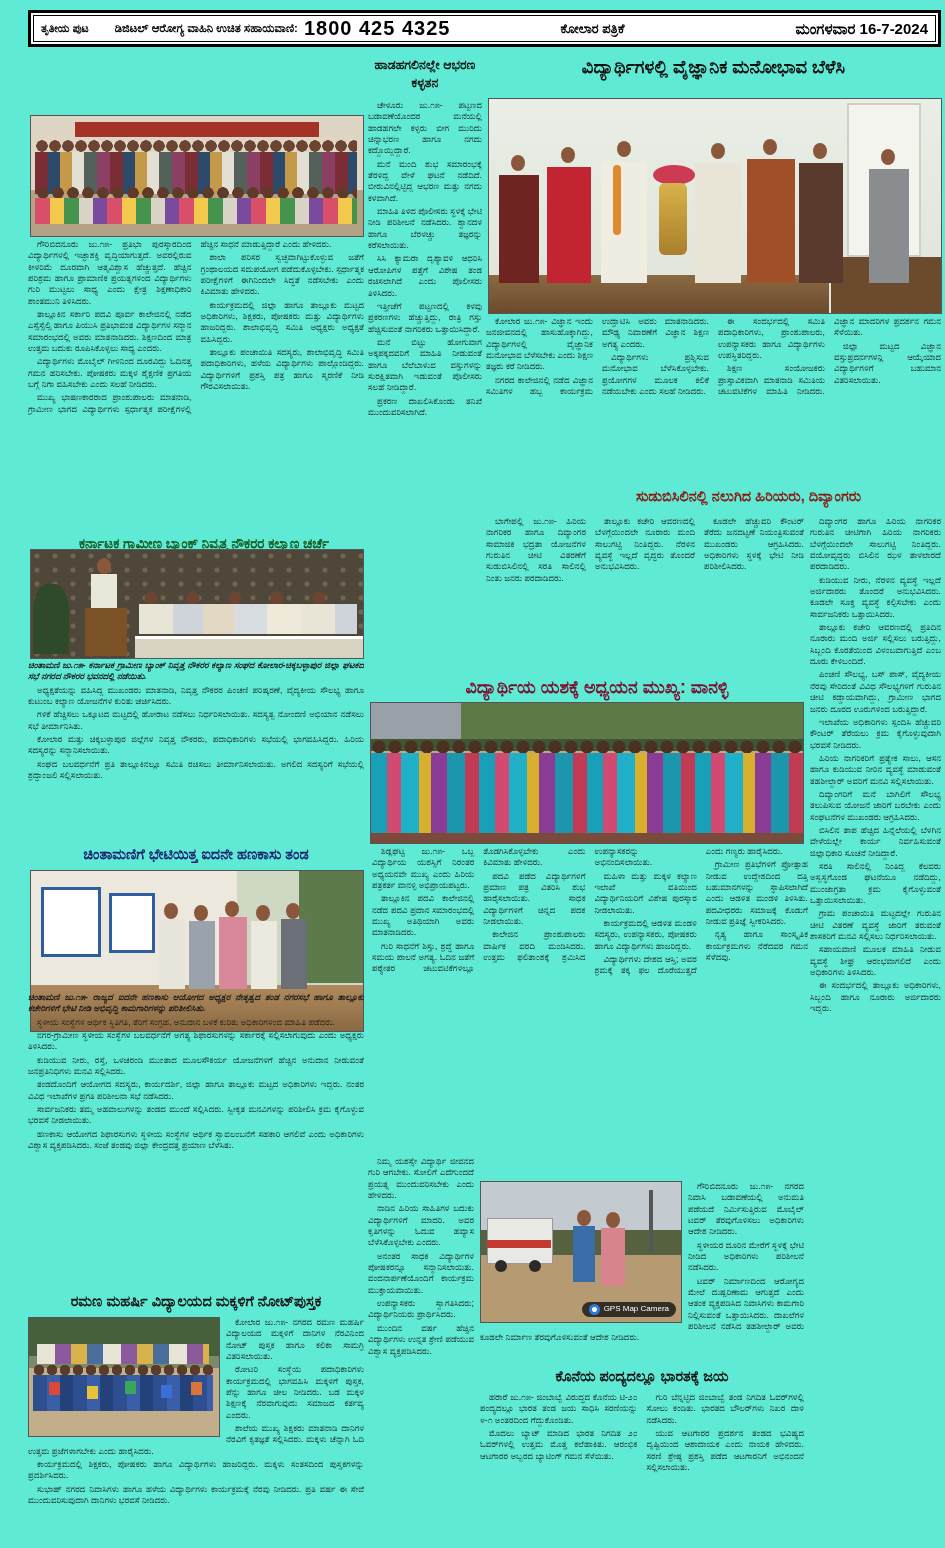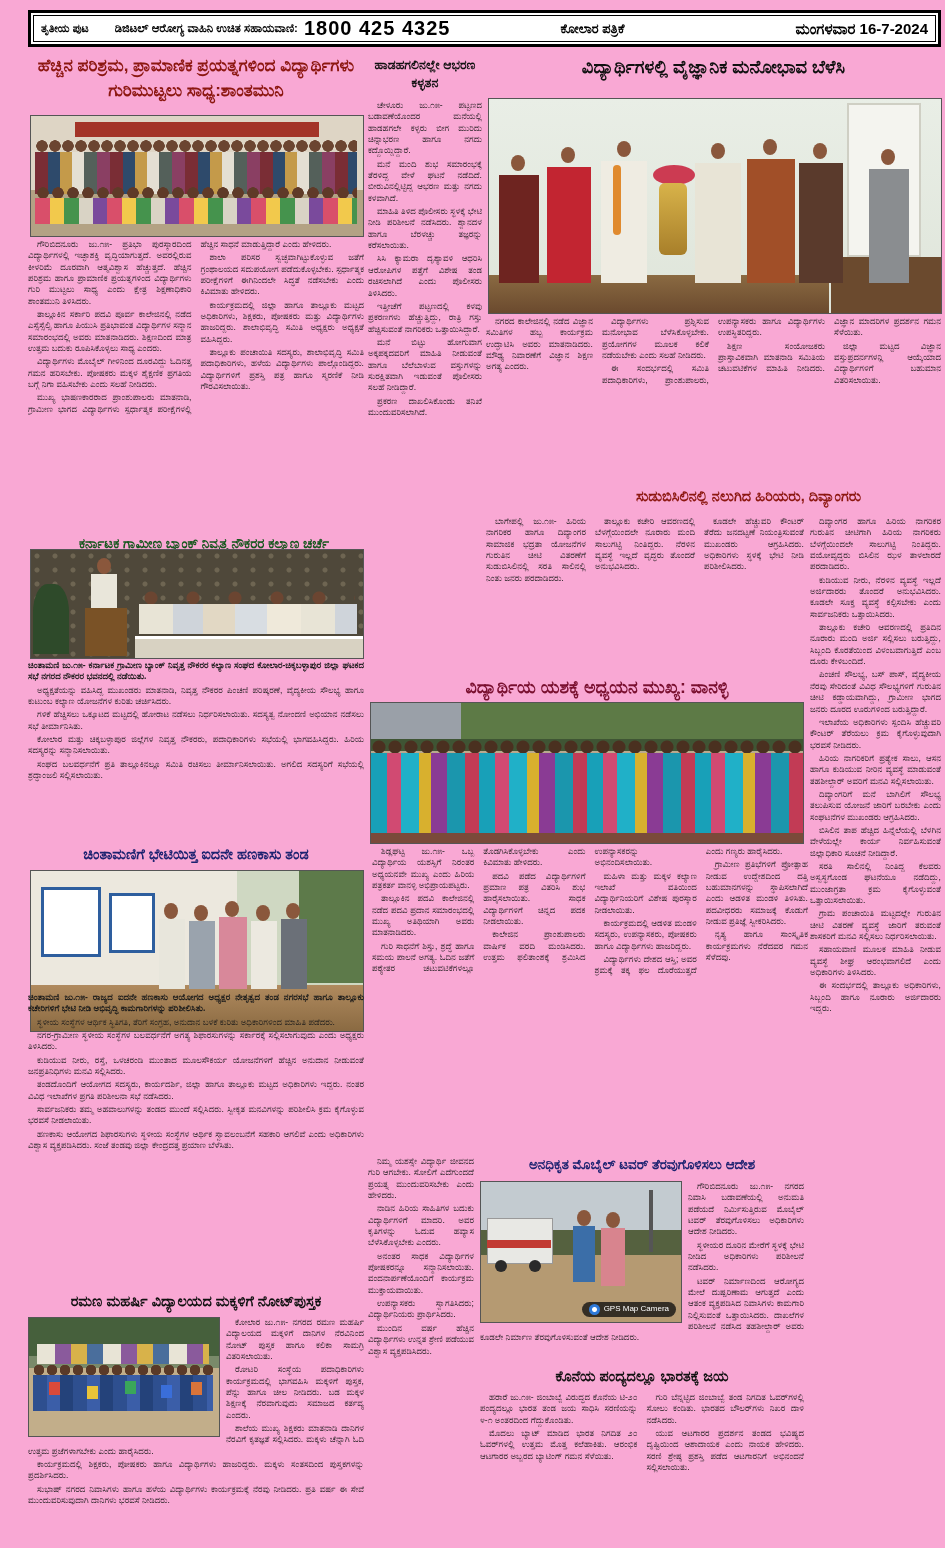--- a/index.html
+++ b/index.html
@@ -1,32 +1,32 @@
 <!DOCTYPE html>
 <html><head>
 <meta charset="utf-8">
 <style>
   html,body{margin:0;padding:0;background:#e9e9e9;font-family:"Liberation Sans",sans-serif;}
-  #page{position:relative;width:945px;height:1548px;background:#f9a8d4;margin:0 auto;overflow:hidden;}
+  #page{position:relative;width:945px;height:1548px;background:#5eead4;margin:0 auto;overflow:hidden;}
   .ab{position:absolute;}
   
   .mast{display:flex;align-items:center;border:3px solid #000;box-shadow:inset 0 0 0 2px #fff, inset 0 0 0 3px #000;padding:0 10px;box-sizing:border-box;background:#fff;}
   .mast .pl{font-size:11px;font-weight:bold;}
   .mast .hl-lab{font-size:11.5px;font-weight:bold;margin-left:26px;}
   .mast .hl-num{font-size:20px;font-weight:bold;letter-spacing:1px;margin-left:6px;}
   .mast .pn{font-size:13px;font-weight:bold;margin-left:110px;}
   .mast .dt{font-size:15px;font-weight:bold;margin-left:auto;}
   
   .hl{font-weight:bold;text-align:center;overflow:hidden;line-height:1.45;}
   .c-maroon{color:#8c1710}.c-green{color:#14571c}.c-navy{color:#1c2270}
   .c-wine{color:#7a1030}.c-black{color:#111}
   
   .tb{font-size:8.6px;line-height:1.32;text-align:justify;overflow:hidden;color:#1b1b1b;}
   .tb p{margin:0 0 2px;text-indent:9px;}
-  .boldfirst p:first-child{font-weight:bold;text-indent:0;}
+  .boldfirst p:first-child{font-weight:bold;text-indent:0;font-style:italic;}
   .cols2{column-count:2;column-gap:9px;}
   .cols3{column-count:3;column-gap:9px;}
   .cols4{column-count:4;column-gap:9px;}
   
   .ph{overflow:hidden;border:1px solid #555;background:#cfc8ba;}
   .pp{position:absolute;}
   .hd{position:absolute;width:14px;height:16px;border-radius:50%;background:#8a573c;}
   .gps{position:absolute;right:5px;bottom:5px;display:flex;align-items:center;gap:4px;
        background:rgba(15,15,15,.78);color:#fff;font-size:8px;padding:2px 7px;border-radius:10px;}
   .gpsdot{width:11px;height:11px;border-radius:50%;
@@ -38,21 +38,20 @@
 <div id="page">
 
   <div class="ab mast" style="left: 28px; top: 10px; width: 913px; height: 37px;">
     <span class="pl">ತೃತೀಯ ಪುಟ</span>
     <span class="hl-lab">ಡಿಜಿಟಲ್ ಆರೋಗ್ಯ ವಾಹಿನಿ ಉಚಿತ ಸಹಾಯವಾಣಿ:</span>
     <span class="hl-num">1800 425 4325</span>
     <span class="pn">ಕೋಲಾರ ಪತ್ರಿಕೆ</span>
     <span class="dt">ಮಂಗಳವಾರ 16-7-2024</span>
   </div>
 
-  <h2 class="ab hl c-maroon" style="left:28px;top:54px;width:336px;height:60px;font-size:17px;margin:0;">ಹೆಚ್ಚಿನ ಪರಿಶ್ರಮ, ಪ್ರಾಮಾಣಿಕ ಪ್ರಯತ್ನಗಳಿಂದ ವಿದ್ಯಾರ್ಥಿಗಳು ಗುರಿಮುಟ್ಟಲು ಸಾಧ್ಯ:ಶಾಂತಮುನಿ</h2>
 
   <div class="ab ph" style="left:30px;top:115px;width:332px;height:120px;background:linear-gradient(#ded5c5 0 62%, #b3a284 62% 100%);">
     <div class="pp" style="left:44px;top:6px;width:244px;height:15px;background:#a33327;"></div>
     <div class="pp" style="left:4px;top:22px;width:322px;height:15px;background:radial-gradient(circle at 7px 8px,#6b4531 5.5px,transparent 6px);background-size:13px 15px;"></div>
     <div class="pp" style="left:4px;top:36px;width:322px;height:42px;background:repeating-linear-gradient(90deg,#7a2d35 0 13px,#2e4a6b 13px 25px,#c49a4a 25px 37px,#e4dfd3 37px 49px,#54605a 49px 62px,#8a3f63 62px 75px);"></div>
     <div class="pp" style="left:4px;top:70px;width:322px;height:13px;background:radial-gradient(circle at 8px 7px,#5f3a28 5.5px,transparent 6px);background-size:15px 13px;"></div>
     <div class="pp" style="left:4px;top:82px;width:322px;height:26px;background:repeating-linear-gradient(90deg,#d94f6a 0 15px,#f2c94c 15px 29px,#45934d 29px 44px,#d9d3c5 44px 58px,#7a4a9c 58px 72px);"></div>
   </div>
 
   <div class="ab tb cols2" style="left:28px;top:239px;width:336px;height:286px;">
@@ -164,20 +163,21 @@
     <div class="hd" style="left:22px;top:56px;"></div>
     <div class="hd" style="left:72px;top:48px;"></div>
     <div class="hd" style="left:128px;top:42px;"></div>
     <div class="hd" style="left:222px;top:44px;"></div>
     <div class="hd" style="left:274px;top:40px;"></div>
     <div class="hd" style="left:324px;top:44px;"></div>
     <div class="hd" style="left:392px;top:50px;"></div>
   </div>
 
   <div class="ab tb cols4" style="left:486px;top:316px;width:455px;height:148px;">
+      <p>ಕೋಲಾರ ಜು.೧೫- ವಿಜ್ಞಾನ ಇಂದು ಜನಜೀವನದಲ್ಲಿ ಹಾಸುಹೊಕ್ಕಾಗಿದ್ದು, ವಿದ್ಯಾರ್ಥಿಗಳಲ್ಲಿ ವೈಜ್ಞಾನಿಕ ಮನೋಭಾವ ಬೆಳೆಸಬೇಕು ಎಂದು ಶಿಕ್ಷಣ ತಜ್ಞರು ಕರೆ ನೀಡಿದರು.</p>
       <p>ನಗರದ ಕಾಲೇಜಿನಲ್ಲಿ ನಡೆದ ವಿಜ್ಞಾನ ಸಮಿತಿಗಳ ಹಬ್ಬ ಕಾರ್ಯಕ್ರಮ ಉದ್ಘಾಟಿಸಿ ಅವರು ಮಾತನಾಡಿದರು. ಮೌಢ್ಯ ನಿವಾರಣೆಗೆ ವಿಜ್ಞಾನ ಶಿಕ್ಷಣ ಅಗತ್ಯ ಎಂದರು.</p>
       <p>ವಿದ್ಯಾರ್ಥಿಗಳು ಪ್ರಶ್ನಿಸುವ ಮನೋಭಾವ ಬೆಳೆಸಿಕೊಳ್ಳಬೇಕು. ಪ್ರಯೋಗಗಳ ಮೂಲಕ ಕಲಿಕೆ ನಡೆಯಬೇಕು ಎಂದು ಸಲಹೆ ನೀಡಿದರು.</p>
       <p>ಈ ಸಂದರ್ಭದಲ್ಲಿ ಸಮಿತಿ ಪದಾಧಿಕಾರಿಗಳು, ಪ್ರಾಂಶುಪಾಲರು, ಉಪನ್ಯಾಸಕರು ಹಾಗೂ ವಿದ್ಯಾರ್ಥಿಗಳು ಉಪಸ್ಥಿತರಿದ್ದರು.</p>
       <p>ಶಿಕ್ಷಣ ಸಂಯೋಜಕರು ಪ್ರಾಸ್ತಾವಿಕವಾಗಿ ಮಾತನಾಡಿ ಸಮಿತಿಯ ಚಟುವಟಿಕೆಗಳ ಮಾಹಿತಿ ನೀಡಿದರು. ವಿಜ್ಞಾನ ಮಾದರಿಗಳ ಪ್ರದರ್ಶನ ಗಮನ ಸೆಳೆಯಿತು.</p>
       <p>ಜಿಲ್ಲಾ ಮಟ್ಟದ ವಿಜ್ಞಾನ ವಸ್ತುಪ್ರದರ್ನಗಳನ್ಲಿ ಆಯ್ಕೆಯಾದ ವಿದ್ಯಾರ್ಥಿಗಳಿಗೆ ಬಹುಮಾನ ವಿತರಿಸಲಾಯಿತು.</p>
     </div>
 
   <h2 class="ab hl c-maroon" style="left:556px;top:486px;width:385px;height:26px;font-size:14.5px;margin:0;">ಸುಡುಬಿಸಿಲಿನಲ್ಲಿ ನಲುಗಿದ ಹಿರಿಯರು, ದಿವ್ಯಾಂಗರು</h2>
   <div class="ab tb cols3" style="left:486px;top:516px;width:318px;height:146px;">
       <p>ಬಾಗೇಪಲ್ಲಿ ಜು.೧೫- ಹಿರಿಯ ನಾಗರಿಕರ ಹಾಗೂ ದಿವ್ಯಾಂಗರ ಸಾಮಾಜಿಕ ಭದ್ರತಾ ಯೋಜನೆಗಳ ಗುರುತಿನ ಚೀಟಿ ವಿತರಣೆಗೆ ಸುಡುಬಿಸಿಲಿನಲ್ಲಿ ಸರತಿ ಸಾಲಿನಲ್ಲಿ ನಿಂತು ಜನರು ಪರದಾಡಿದರು.</p>
@@ -221,21 +221,20 @@
       <p>ನೃತ್ಯ ಹಾಗೂ ಸಾಂಸ್ಕೃತಿಕ ಕಾರ್ಯಕ್ರಮಗಳು ನೆರೆದವರ ಗಮನ ಸೆಳೆದವು.</p>
     </div>
   <div class="ab tb" style="left:368px;top:1156px;width:106px;height:390px;">
       <p>ನಿಮ್ಮ ಯಶಸ್ಸೇ ವಿದ್ಯಾರ್ಥಿ ಜೀವನದ ಗುರಿ ಆಗಬೇಕು. ಸೋಲಿಗೆ ಎದೆಗುಂದದೆ ಪ್ರಯತ್ನ ಮುಂದುವರಿಸಬೇಕು ಎಂದು ಹೇಳಿದರು.</p>
       <p>ನಾಡಿನ ಹಿರಿಯ ಸಾಹಿತಿಗಳ ಬದುಕು ವಿದ್ಯಾರ್ಥಿಗಳಿಗೆ ಮಾದರಿ. ಅವರ ಕೃತಿಗಳನ್ನು ಓದುವ ಹವ್ಯಾಸ ಬೆಳೆಸಿಕೊಳ್ಳಬೇಕು ಎಂದರು.</p>
       <p>ಅನಂತರ ಸಾಧಕ ವಿದ್ಯಾರ್ಥಿಗಳ ಪೋಷಕರನ್ನೂ ಸನ್ಮಾನಿಸಲಾಯಿತು. ವಂದನಾರ್ಪಣೆಯೊಂದಿಗೆ ಕಾರ್ಯಕ್ರಮ ಮುಕ್ತಾಯವಾಯಿತು.</p>
       <p>ಉಪನ್ಯಾಸಕರು ಸ್ವಾಗತಿಸಿದರು; ವಿದ್ಯಾರ್ಥಿನಿಯರು ಪ್ರಾರ್ಥಿಸಿದರು.</p>
       <p>ಮುಂದಿನ ವರ್ಷ ಹೆಚ್ಚಿನ ವಿದ್ಯಾರ್ಥಿಗಳು ಉನ್ನತ ಶ್ರೇಣಿ ಪಡೆಯುವ ವಿಶ್ವಾಸ ವ್ಯಕ್ತಪಡಿಸಿದರು.</p>
     </div>
 
-  <h2 class="ab hl c-navy" style="left:480px;top:1155px;width:324px;height:24px;font-size:13.5px;margin:0;">ಅನಧಿಕೃತ ಮೊಬೈಲ್ ಟವರ್ ತೆರವುಗೊಳಿಸಲು ಆದೇಶ</h2>
 
   <div class="ab tb" style="left:480px;top:1181px;width:324px;height:182px;">
     <div class="ph" style="position:relative;float:left;width:200px;height:140px;margin:0 6px 2px 0;background:linear-gradient(#c3cbd0 0 34%,#55613f 34% 52%,#b59a72 52%);">
       <div class="pp" style="left:6px;top:36px;width:64px;height:44px;background:#e8e8e4;border:1px solid #999;"></div>
       <div class="pp" style="left:6px;top:58px;width:64px;height:8px;background:#c23b33;"></div>
       <div class="pp" style="left:14px;top:78px;width:12px;height:12px;border-radius:50%;background:#2a2a2a;"></div>
       <div class="pp" style="left:48px;top:78px;width:12px;height:12px;border-radius:50%;background:#2a2a2a;"></div>
       <div class="pp" style="left:92px;top:44px;width:22px;height:56px;background:#3b6ea8;"></div>
       <div class="pp" style="left:120px;top:46px;width:24px;height:58px;background:#d8848e;"></div>
       <div class="hd" style="left:96px;top:28px;"></div>

